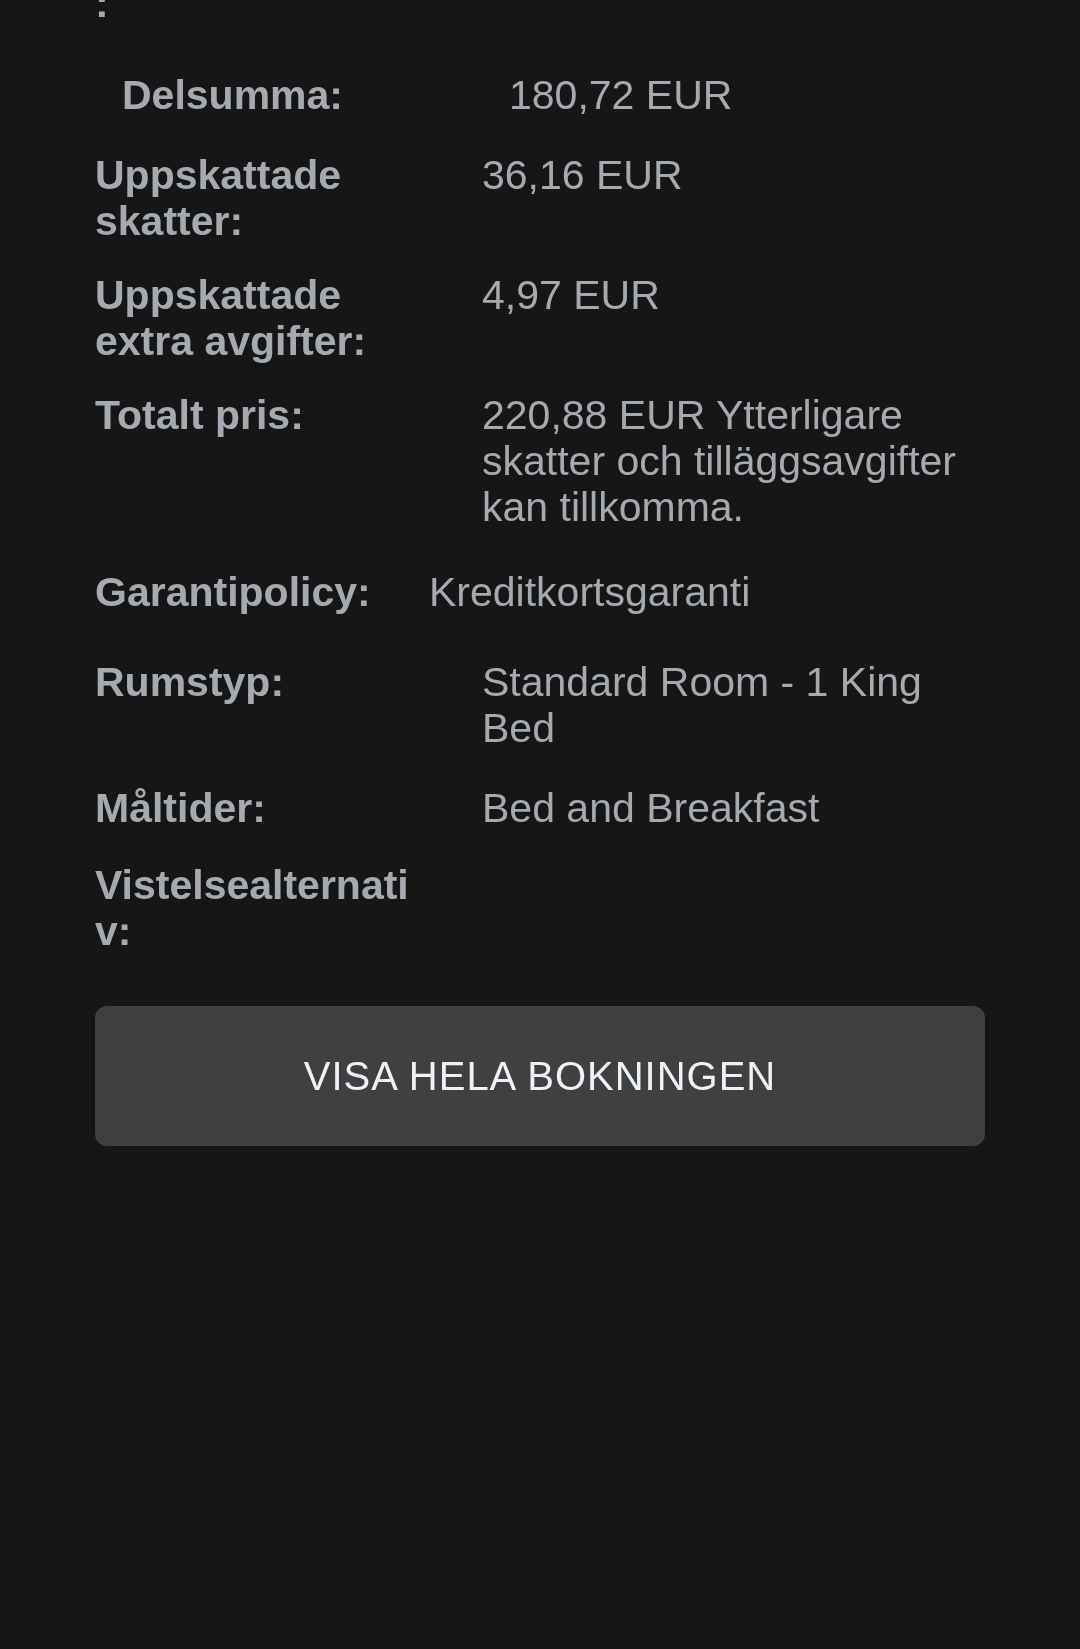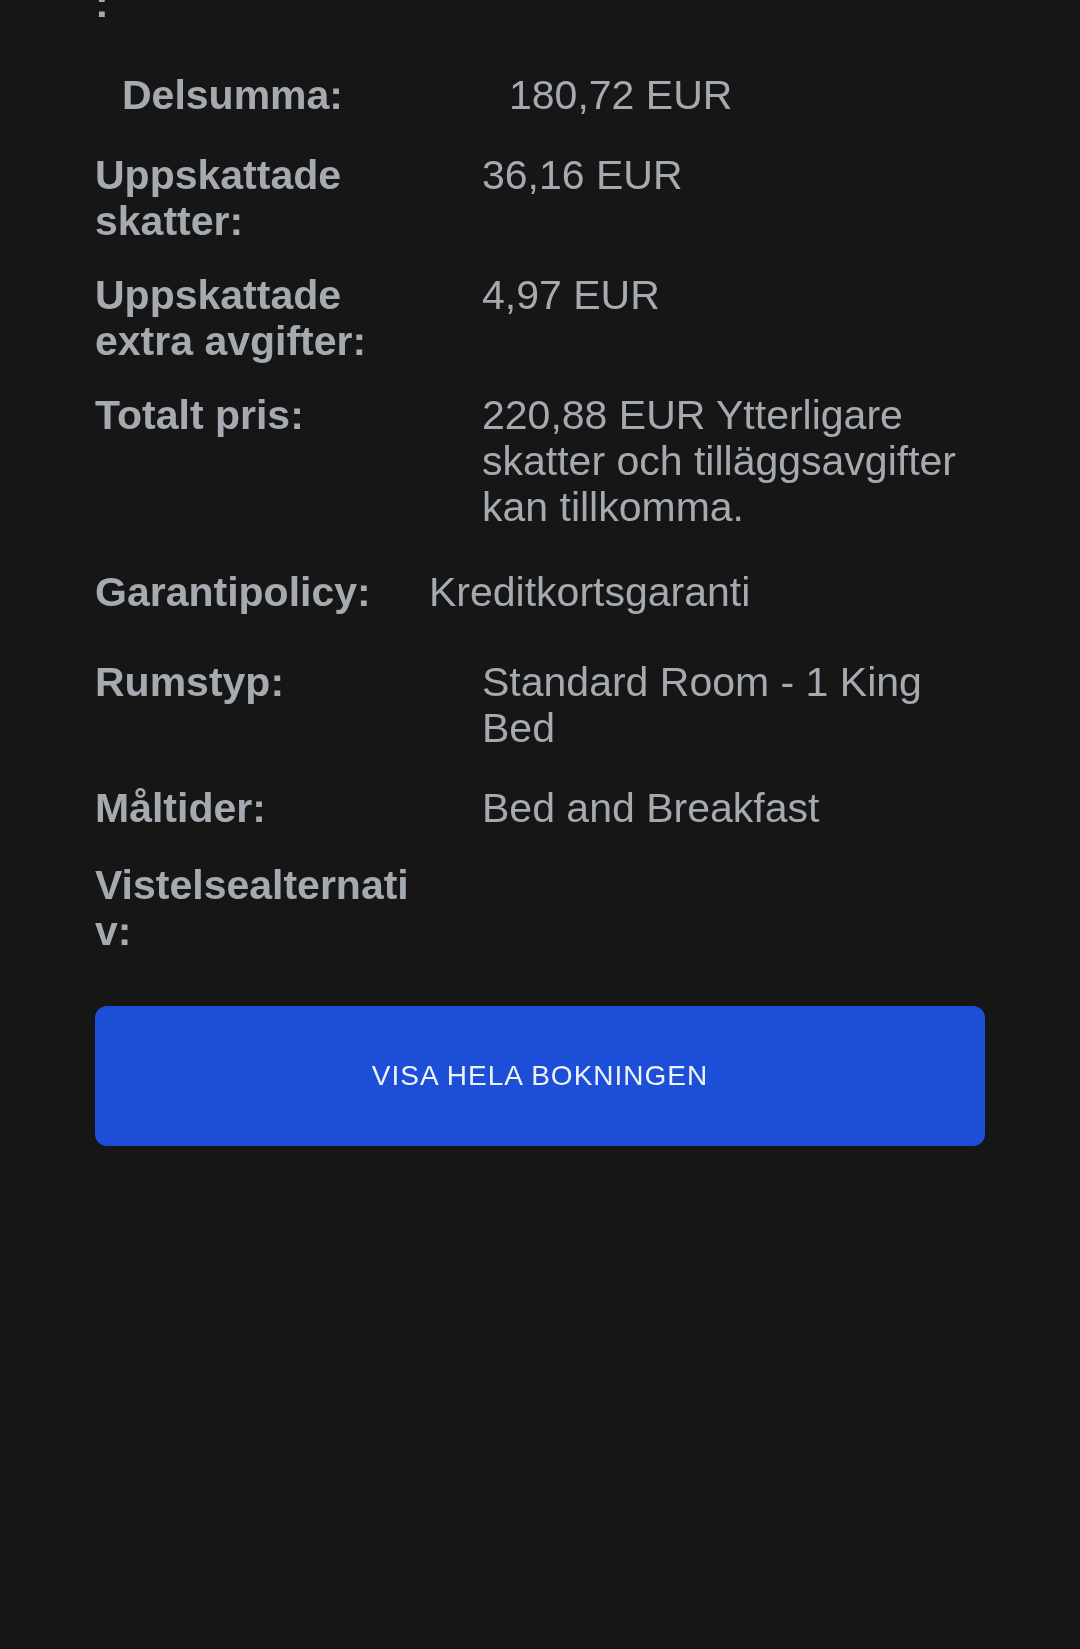--- a/index.html
+++ b/index.html
@@ -41,28 +41,28 @@
   .r3 { margin-top: 28px; }
   .r4 { margin-top: 39px; gap: 24px; }
   .r5 { margin-top: 45px; }
   .r6 { margin-top: 44px; }
   .r7 { margin-top: 34px; }
   .r8 { margin-top: 31px; }
   .cta {
     margin-top: 52px;
     width: 100%;
     height: 140px;
-    background: #1d4ed8;
+    background: #404040;
     border: none;
     border-radius: 12px;
     display: flex;
     align-items: center;
     justify-content: center;
     color: #eef3f9;
-    font-size: 28px;
+    font-size: 40px;
     letter-spacing: 1px;
     font-family: "Liberation Sans", sans-serif;
     cursor: pointer;
   }
 </style>
 </head>
 <body>
 
 <div class="sheet">
 

